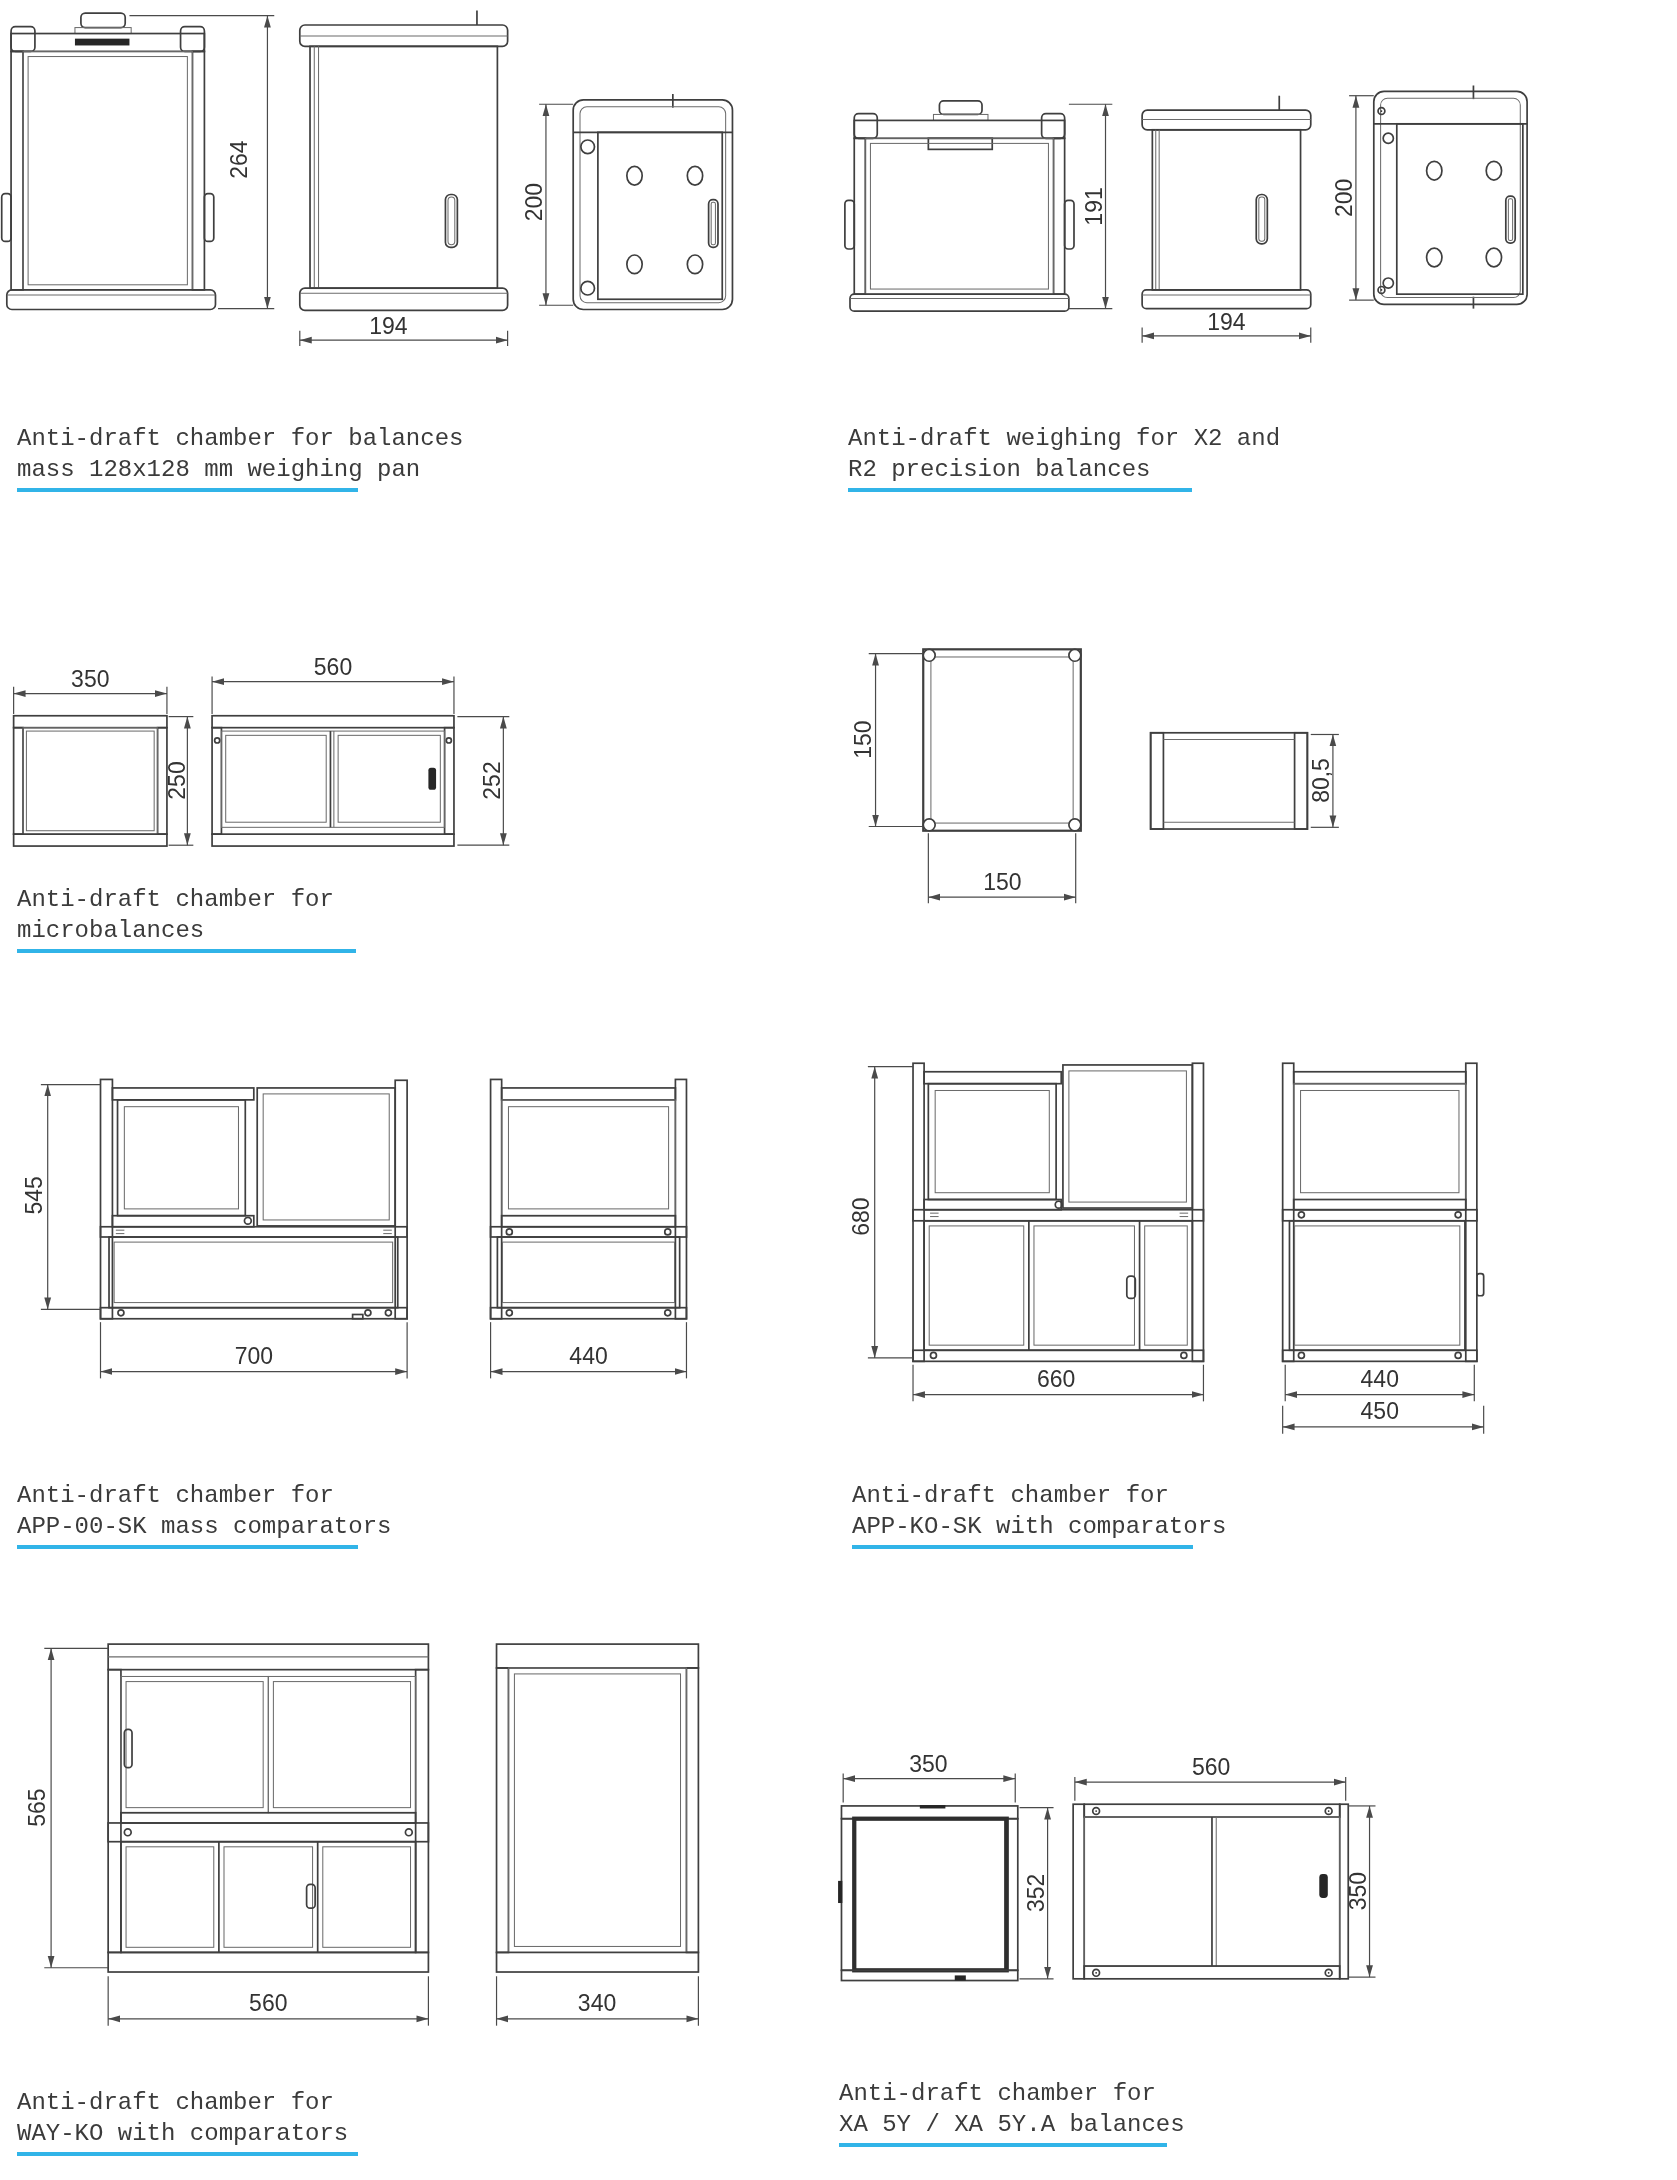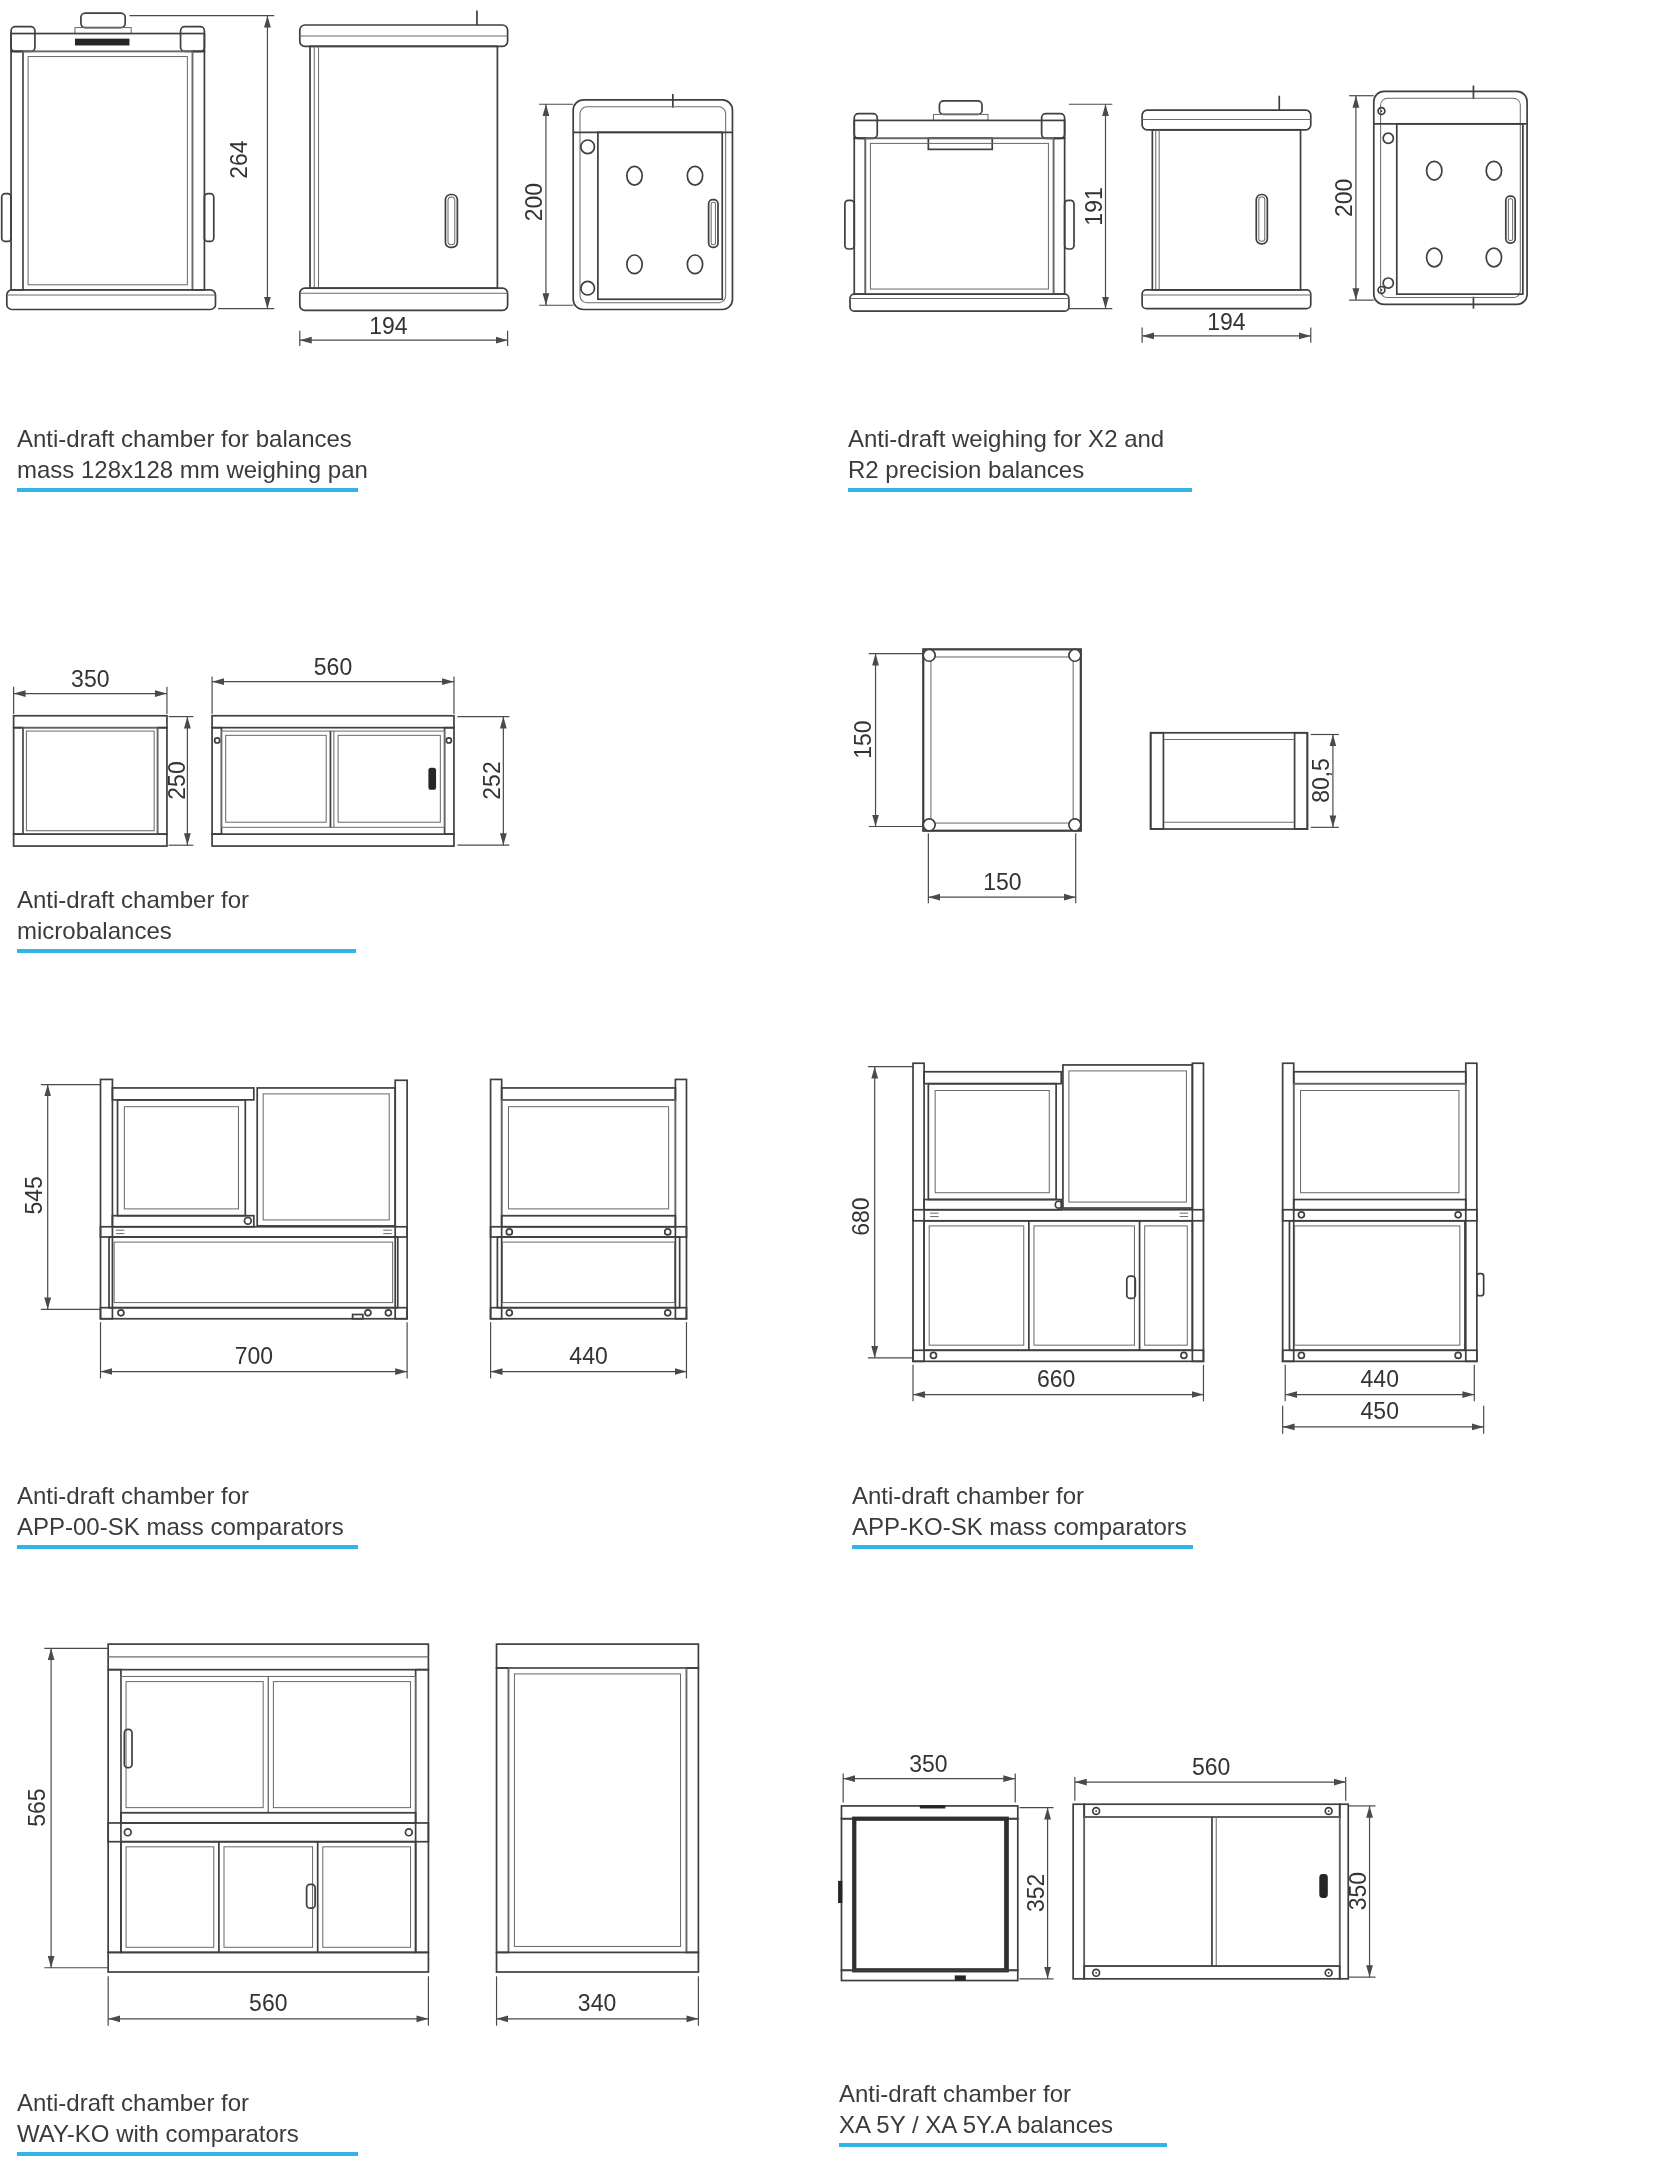--- a/index.html
+++ b/index.html
@@ -1,20 +1,20 @@
 <!DOCTYPE html>
 <html style="font-size:13.6px"><head>
 <meta charset="utf-8">
 <style>
   html,body{margin:0;padding:0;background:#ffffff;}
   body{width:1677px;height:2181px;position:relative;font-family:"Liberation Sans",sans-serif;overflow:hidden;}
   .stage{position:absolute;left:0;top:0;width:1677px;height:2181px;}
   svg{position:absolute;left:0;top:0;}
   .caption{position:absolute;width:366px;color:#3b3b3b;font-size:24px;}
-  .cap-line{height:31px;line-height:31px;white-space:nowrap;}
+  .cap-line{height:31px;line-height:31px;white-space:nowrap;font-family:Liberation Mono, monospace;}
   .cap-underline{height:3.4px;background:#31b4e8;margin-top:3.4px;}
   
   .s2{stroke:#3f3f3f;stroke-width:2;fill:none;}
   .s3{stroke:#3f3f3f;stroke-width:2.6;fill:none;}
   .s1{stroke:#6b6b6b;stroke-width:1.2;fill:none;}
   .dk{stroke:#2e2e2e;stroke-width:5;fill:none;}
   .dark{fill:#262626;stroke:none;}
   .dim{stroke:#4a4a4a;stroke-width:1.4;fill:none;}
   .dimtxt{font-family:"Liberation Sans",sans-serif;font-size:27px;fill:#333333;}
 </style>
@@ -490,21 +490,21 @@
 
 
 <div class="caption" style="left:17px;top:1480px;">
   <div class="cap-line">Anti-draft chamber for</div>
   <div class="cap-line">APP-00-SK mass comparators</div>
   <div class="cap-underline" style="width:341px;"></div>
 </div>
 
 <div class="caption" style="left:852px;top:1480px;">
   <div class="cap-line">Anti-draft chamber for</div>
-  <div class="cap-line">APP-KO-SK mass comparators</div>
+  <div class="cap-line">APP-KO-SK with comparators</div>
   <div class="cap-underline" style="width:341px;"></div>
 </div>
 
 <div class="caption" style="left:17px;top:2087px;">
   <div class="cap-line">Anti-draft chamber for</div>
   <div class="cap-line">WAY-KO with comparators</div>
   <div class="cap-underline" style="width:341px;"></div>
 </div>
 
 <div class="caption" style="left:839px;top:2078px;">

